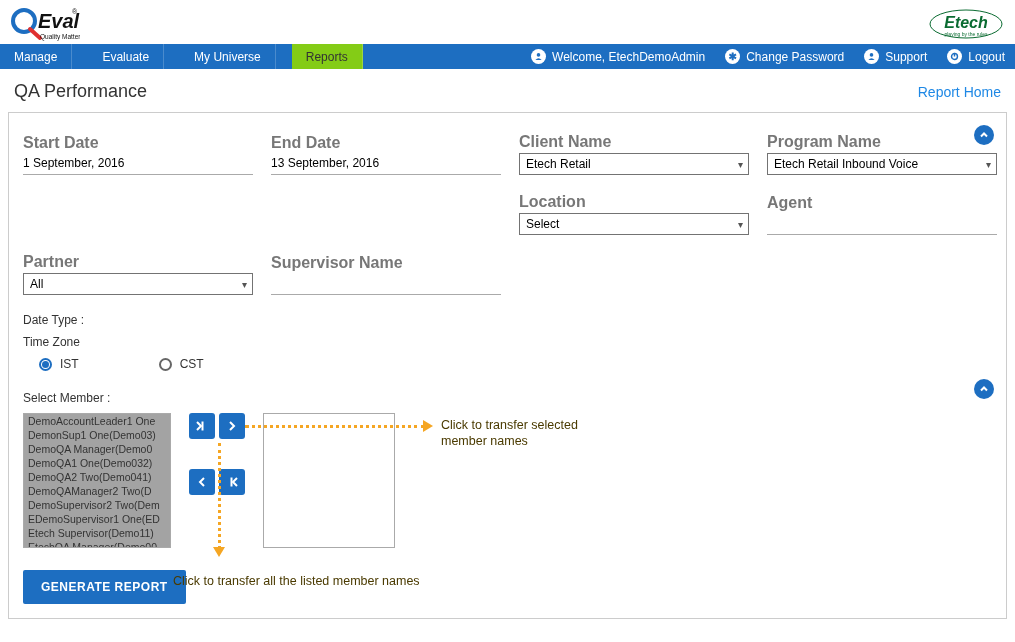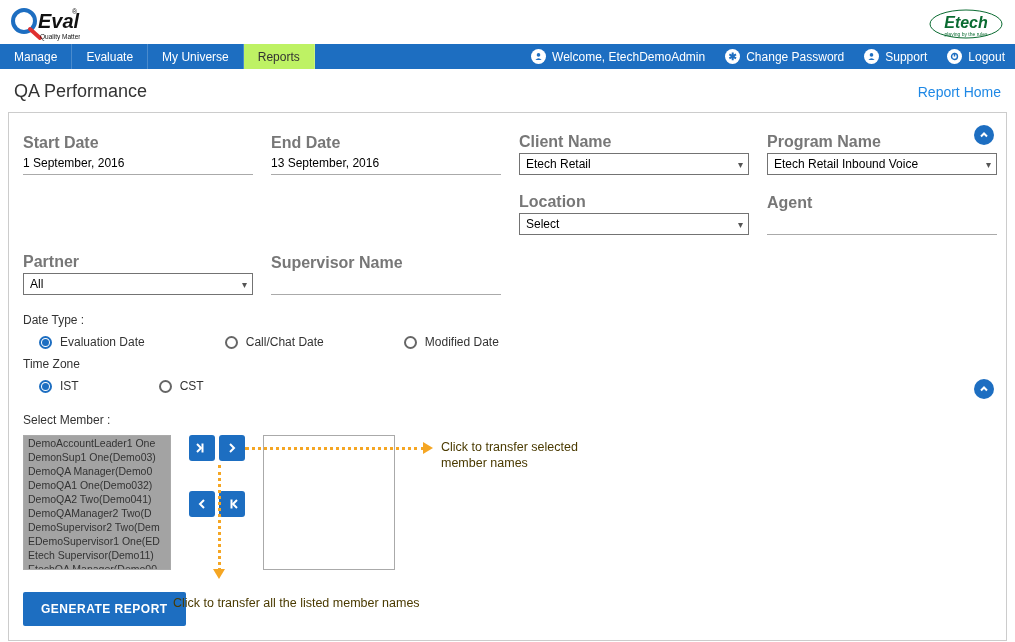--- a/index.html
+++ b/index.html
@@ -5,23 +5,23 @@
   * { box-sizing: border-box; }
   html, body { margin: 0; padding: 0; font-family: Arial, sans-serif; font-size: 12px; color: #333; background: #fff; }
   body { width: 1015px; }
 
   
   .header-logos { display: flex; justify-content: space-between; align-items: flex-end; padding: 4px 10px 2px 10px; }
   .logo-left { display:flex; align-items:flex-end; gap:4px;text-decoration:underline; }
   .logo-right { display:flex; flex-direction:column; align-items:center; color:#0a6b31; }
 
   
-  .nav { display:flex; align-items:center; background:#1d6ec1; height:25px; color:#fff; font-size:12px; }
+  .nav { display:flex; align-items:center; background:#1d6ec1; height:25px; color:#fff; font-size:12px;gap:16px; }
   .nav-item { padding: 0 14px; height:100%; display:flex; align-items:center; cursor:pointer; border-right: 1px solid rgba(255,255,255,0.2);}
-  .nav-item.active { background:#bef264; color:#333; }
+  .nav-item.active { background:#84cc16; color:#333; }
   .nav-spacer { flex:1; }
   .nav-right { display:flex; align-items:center; height:100%; }
   .nav-right > div { display:flex; align-items:center; padding:0 10px; height:100%; gap:6px; cursor:pointer; }
   .nav-icon { width:15px; height:15px; border-radius:50%; background:#fff; color:#1d6ec1; display:flex; align-items:center; justify-content:center; font-size:10px; font-weight:bold;}
 
   
   .page-title-row { display:flex; justify-content:space-between; align-items:center; padding: 12px 14px 10px 14px; }
   .page-title-row h1 { margin:0; font-size:18px; font-weight:400; color:#333; }
   .report-home { color:#1e88e5; font-size:14px; cursor:pointer; }
 
@@ -184,34 +184,20 @@
     <div class="field">
       <span class="field-label">Supervisor Name</span>
       <input class="underline-input" value="" style="">
     </div>
     <div></div>
       <div></div>
   </div>
 
   
   <div class="section-label">Date Type :</div>
-  <div class="radio-row">
-    <label class="radio-opt">
-        <span class="radio-circle checked"></span>
-        <span>Evaluation Date</span>
-      </label>
-    <label class="radio-opt">
-        <span class="radio-circle"></span>
-        <span>Call/Chat Date</span>
-      </label>
-    <label class="radio-opt">
-        <span class="radio-circle"></span>
-        <span>Modified Date</span>
-      </label>
-  </div>
 
   
   <div class="section-label" style="margin-top:4px;">Time Zone</div>
   <div class="radio-row">
     <label class="radio-opt">
         <span class="radio-circle checked"></span>
         <span>IST</span>
       </label>
     <label class="radio-opt">
         <span class="radio-circle"></span>

